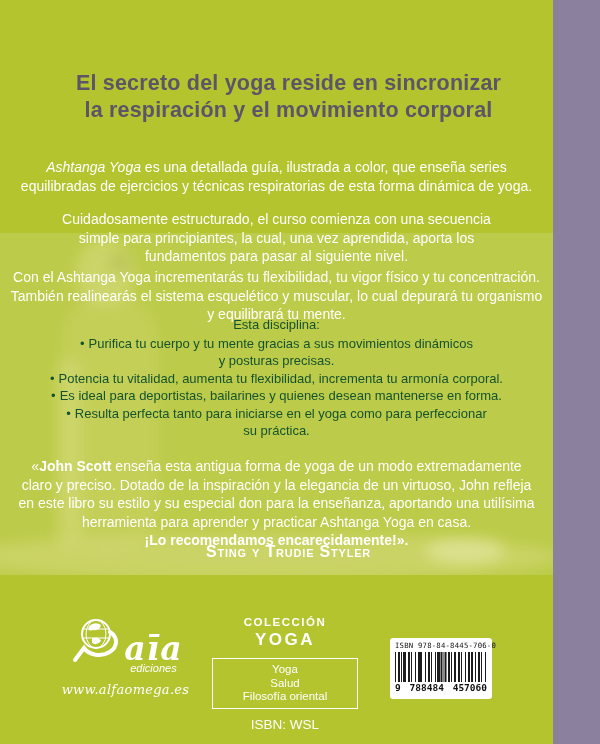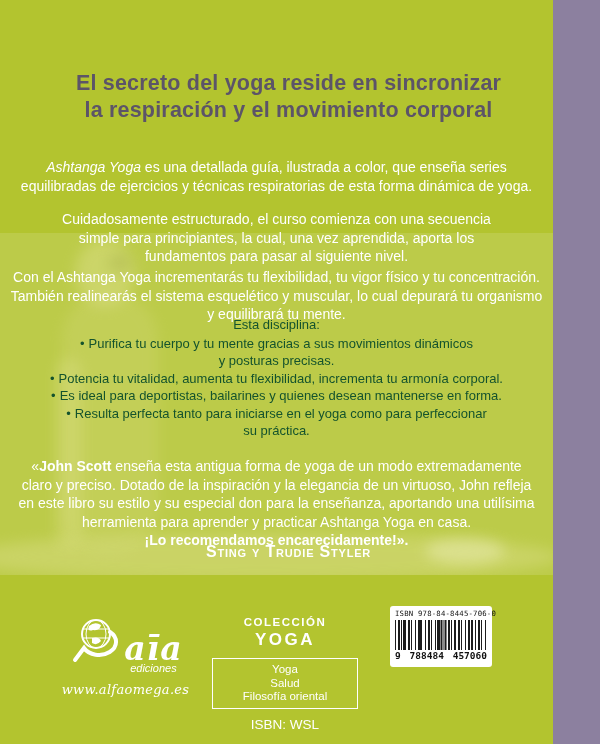--- a/index.html
+++ b/index.html
@@ -27,21 +27,21 @@
   .logo-row{display:flex;align-items:flex-end;justify-content:center;}
   .logo-name{font-family:"DejaVu Serif",serif;font-style:italic;font-weight:bold;font-size:33px;line-height:30px;letter-spacing:1px;}
   .logo-sub{font-family:Liberation Sans, sans-serif;font-style:italic;font-size:11px;text-align:right;margin-top:-2px;padding-right:6px;}
   .logo-text{display:flex;flex-direction:column;margin-left:2px;}
   .website{font-family:"DejaVu Serif",serif;font-style:italic;font-size:13px;margin-top:8px;letter-spacing:0.3px;}
   .collection{position:absolute;left:200px;top:616px;width:170px;text-align:center;color:#ffffff;}
   .collection .label{font-size:11.5px;font-weight:bold;letter-spacing:1.5px;}
   .collection .name{font-size:17px;font-weight:bold;letter-spacing:2.5px;margin-top:2px;}
   .cat-box{border:1px solid #ffffff;margin:8px 12px 0 12px;padding:4px 4px;font-size:11.5px;line-height:13.5px;}
   .ibic{margin-top:8px;font-size:13.5px;}
-  .barcode{position:absolute;left:390px;top:606px;width:102px;height:61px;background:#ffffff;border-radius:3px;box-sizing:border-box;padding:3px 5px;color:#111;}
+  .barcode{position:absolute;left:390px;top:638px;width:102px;height:61px;background:#ffffff;border-radius:3px;box-sizing:border-box;padding:3px 5px;color:#111;}
   .isbn-label{font-family:"DejaVu Sans Mono",monospace;font-size:7.3px;letter-spacing:0.2px;text-align:center;white-space:nowrap;}
   .bars{height:30px;margin-top:2px;background-image:
       repeating-linear-gradient(90deg,#1c1c1c 0 1px,transparent 1px 3px,#1c1c1c 3px 5px,transparent 5px 6px,#1c1c1c 6px 7px,transparent 7px 10px),
       repeating-linear-gradient(90deg,transparent 0 8px,#1c1c1c 8px 10px,transparent 10px 17px),
       linear-gradient(90deg,transparent 0 44px,#8a8a8a 44px 52px,transparent 52px 100%);}
   .digits{display:flex;justify-content:space-between;font-family:"DejaVu Sans Mono",monospace;font-size:9.5px;line-height:10px;margin-top:1px;font-weight:bold;}
 </style>
 </head>
 <body>
 

